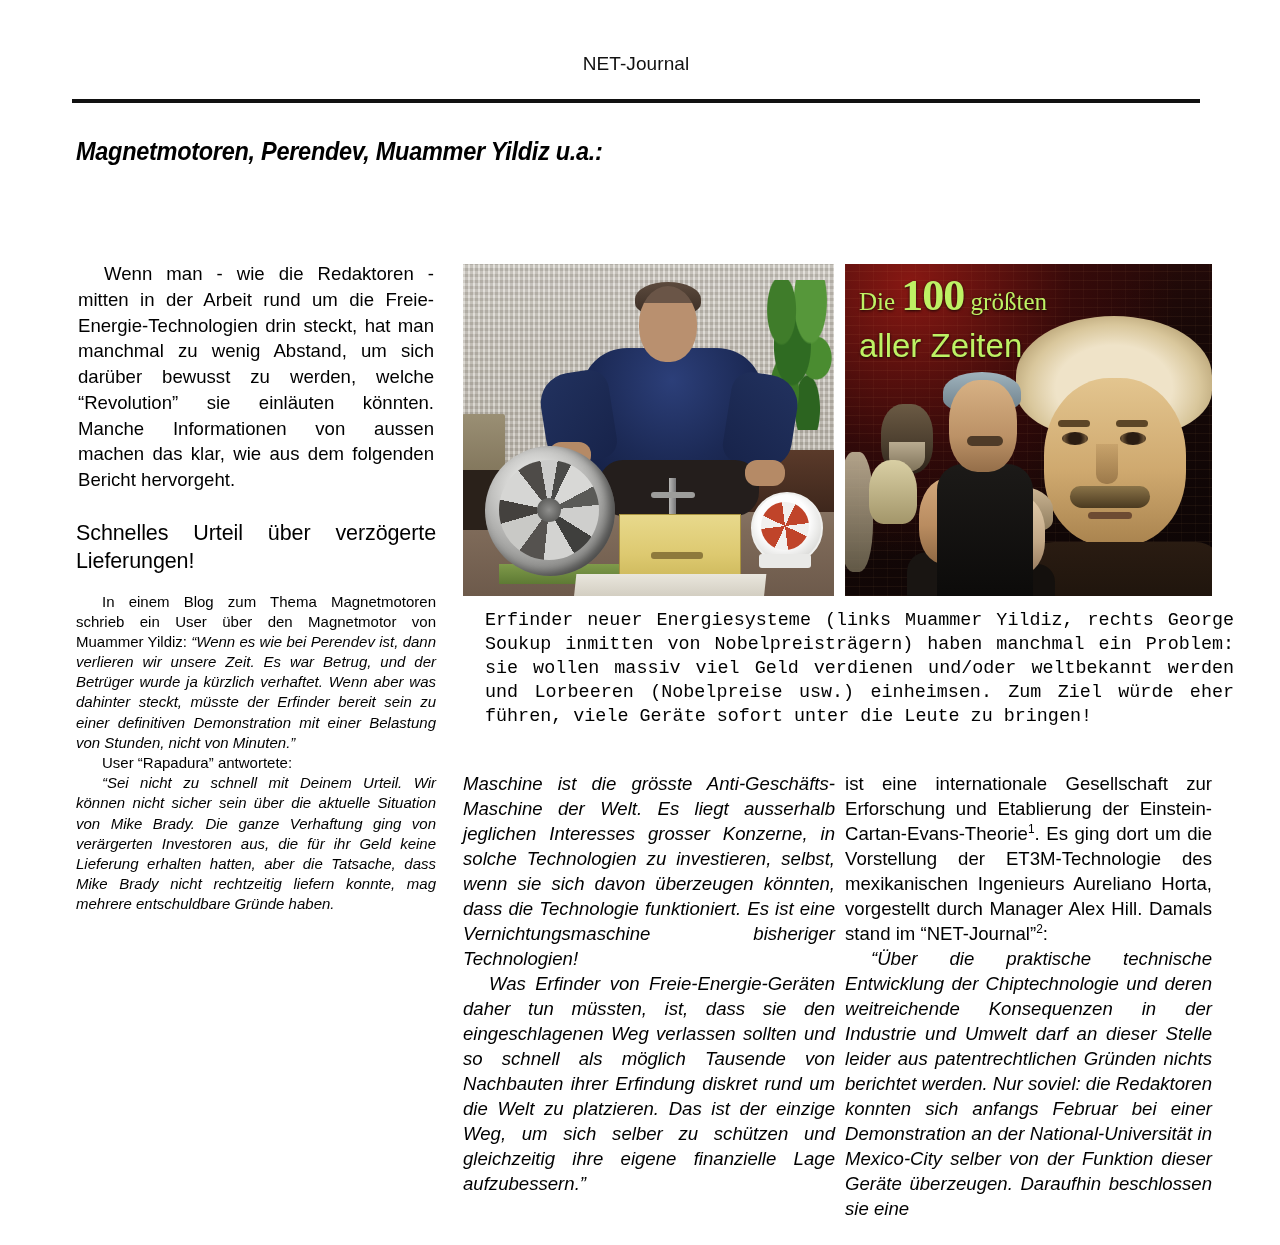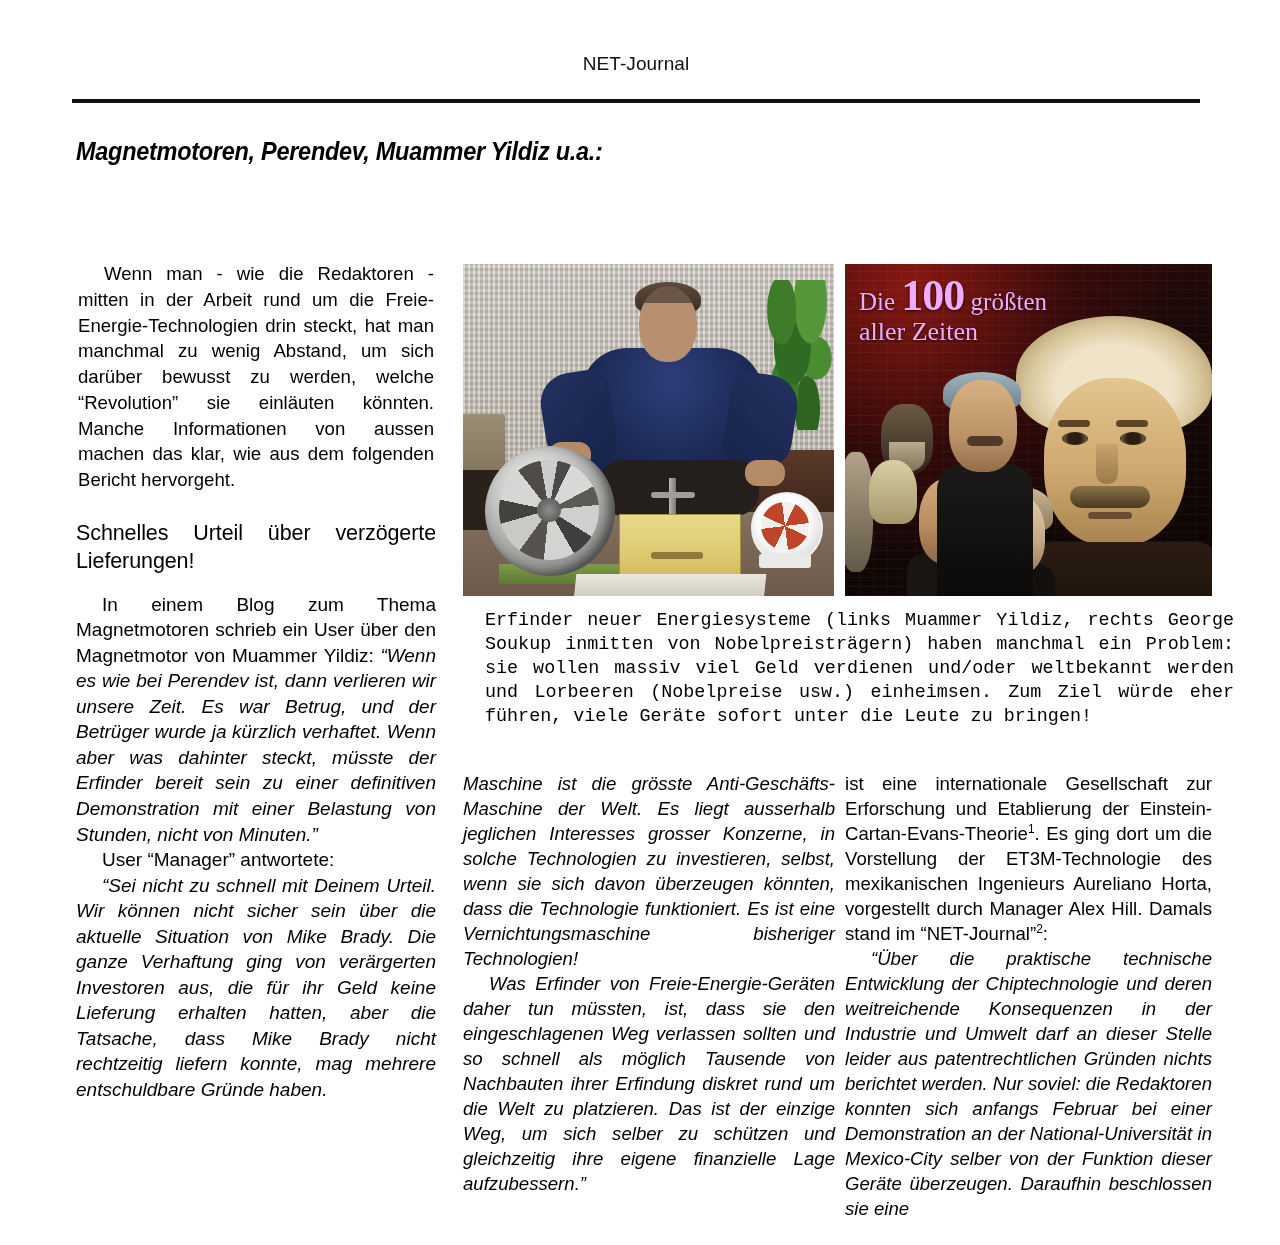--- a/index.html
+++ b/index.html
@@ -96,21 +96,21 @@
     font-weight: normal;
     font-size: 21.5px;
     line-height: 1.30;
     margin: 27px 0 0 0;
     text-align: justify;
     text-align-last: left;
     letter-spacing: -0.1px;
   }
   .body-para {
     font-family: "Liberation Sans", sans-serif;
-    font-size: 19px;
+    font-size: 15px;
     line-height: 1.345;
     text-align: justify;
     text-indent: 26px;
     margin: 0;
   }
   .body-para.first-after-head { margin-top: 16px; }
   .body-para.it { font-style: italic; }
 
   
   .photo {
@@ -395,45 +395,45 @@
     background: #14100d; border-radius: 18px 18px 0 0;
   }
   .bk-edge-l {
     position: absolute; left: -6px; top: 188px; width: 34px; height: 120px;
     border-radius: 40%;
     background: linear-gradient(180deg,#c9bda0,#6f6651);
     opacity: .85;
   }
   .bk-title {
     position: absolute; left: 14px; top: 10px; width: 268px;
-    color: #f0abfc;
+    color: #bef264;
     text-shadow: 0 1px 3px rgba(0,0,0,.8);
   }
   .bk-l1 {
     font-family: "Liberation Serif", "DejaVu Serif", serif;
     font-size: 25px; line-height: 1;
     white-space: nowrap;
   }
   .bk-l1 .big {
     font-size: 44px; font-weight: bold; letter-spacing: -1px;
   }
   .bk-l1 .mid { font-size: 25px; }
   .bk-l2 {
     font-family: "Liberation Serif", "DejaVu Serif", serif;
     font-weight: bold;
     font-size: 50px;
     line-height: 0.98;
     letter-spacing: -0.5px;
     margin-top: -2px;
   }
   .bk-l3 {
-    font-family: Liberation Serif, serif;
-    font-size: 26px;
+    font-family: Liberation Sans, sans-serif;
+    font-size: 33px;
     line-height: 1.05;
-    margin-top: 0;
+    margin-top: 11px;
   }
 
   
   .caption {
     position: absolute;
     left: 485px;
     top: 609px;
     width: 749px;
     font-family: Liberation Mono, monospace;
     font-size: 18.4px;
@@ -471,21 +471,21 @@
 
   <div class="running-head">NET-Journal</div>
   <div class="head-rule"></div>
 
   <div class="kicker">Magnetmotoren, Perendev, Muammer Yildiz u.a.:</div>
 
   <div class="col-left-top">
     <p class="lead">Wenn man - wie die Redaktoren - mitten in der Arbeit rund um die Freie-Energie-Technologien drin steckt, hat man manchmal zu wenig Abstand, um sich darüber bewusst zu werden, welche “Revolution” sie einläuten könnten. Manche Informationen von aussen machen das klar, wie aus dem folgenden Bericht hervorgeht.</p>
     <h2 class="subhead">Schnelles Urteil über verzögerte Lieferungen!</h2>
     <p class="body-para first-after-head"><span>In einem Blog zum Thema Magnetmotoren schrieb ein User über den Magnetmotor von Muammer Yildiz: </span><i>“Wenn es wie bei Perendev ist, dann verlieren wir unsere Zeit. Es war Betrug, und der Betrüger wurde ja kürzlich verhaftet. Wenn aber was dahinter steckt, müsste der Erfinder bereit sein zu einer definitiven Demonstration mit einer Belastung von Stunden, nicht von Minuten.”</i></p>
-    <p class="body-para">User “Manager” antwortete:</p>
+    <p class="body-para">User “Rapadura” antwortete:</p>
     <p class="body-para it">“Sei nicht zu schnell mit Deinem Urteil. Wir können nicht sicher sein über die aktuelle Situation von Mike Brady. Die ganze Verhaftung ging von verärgerten Investoren aus, die für ihr Geld keine Lieferung erhalten hatten, aber die Tatsache, dass Mike Brady nicht rechtzeitig liefern konnte, mag mehrere entschuldbare Gründe haben.</p>
   </div>
 
   <div class="photo photo-yildiz">
     <div class="ph-wall"></div>
     <div class="ph-floor"></div>
     <div class="ph-plant"></div>
     <div class="ph-chair-l"></div>
     <div class="ph-dark-l"></div>
     <div class="ph-table-r"></div>

